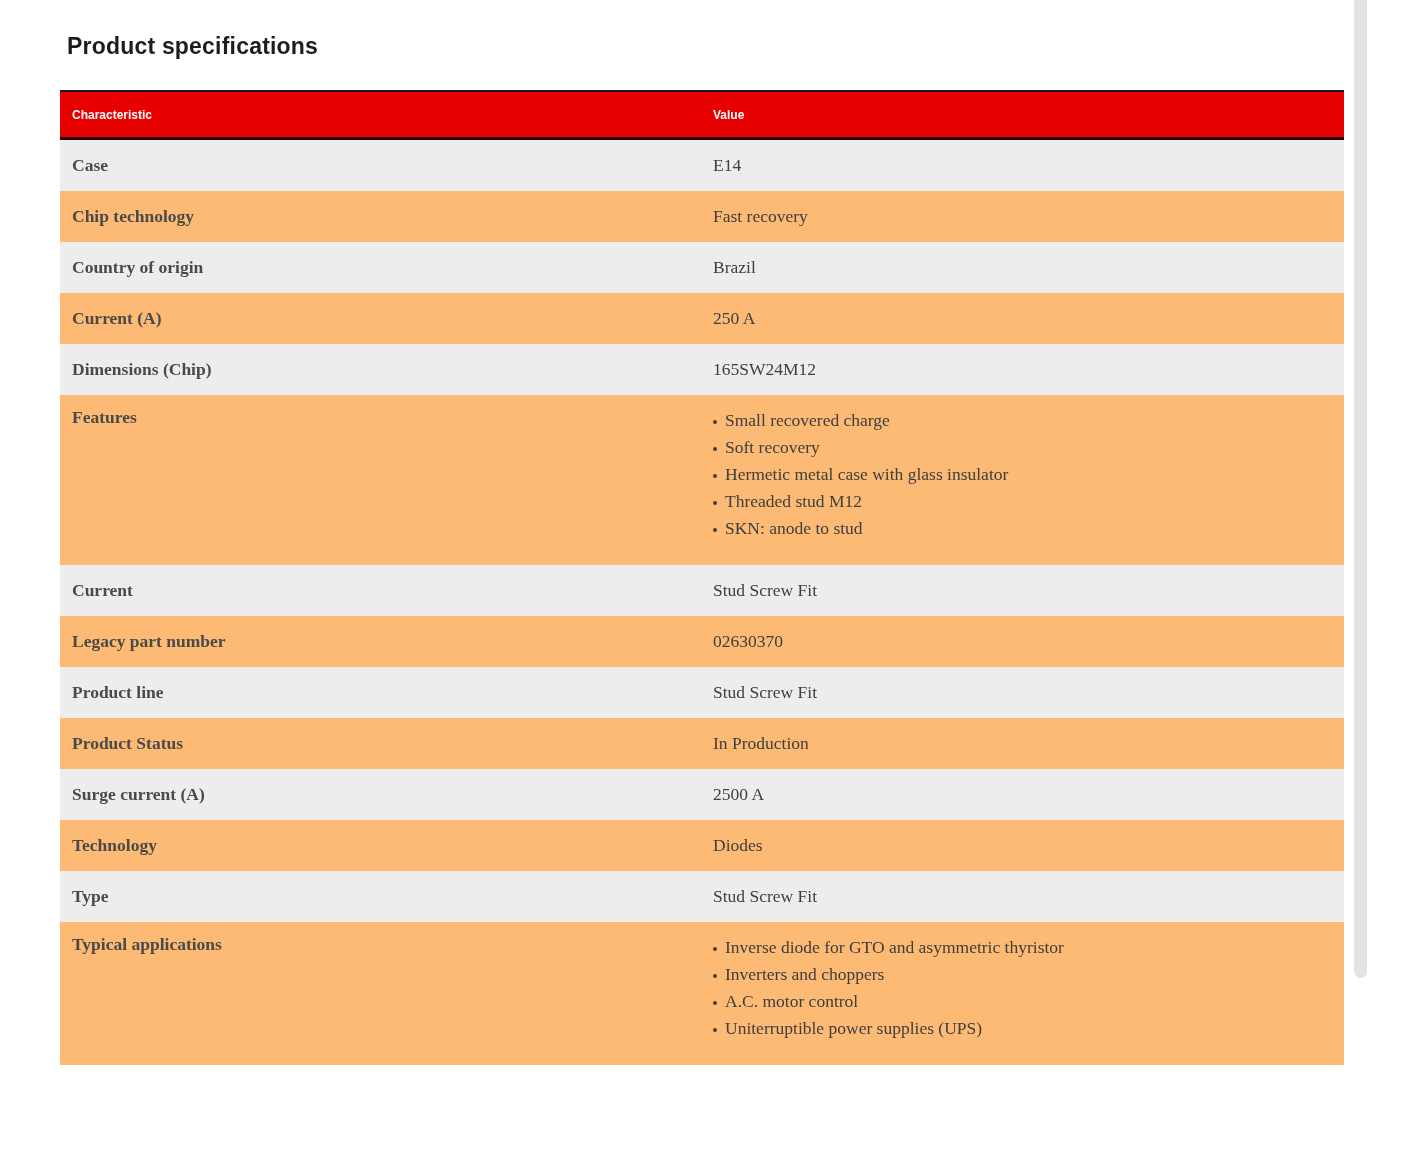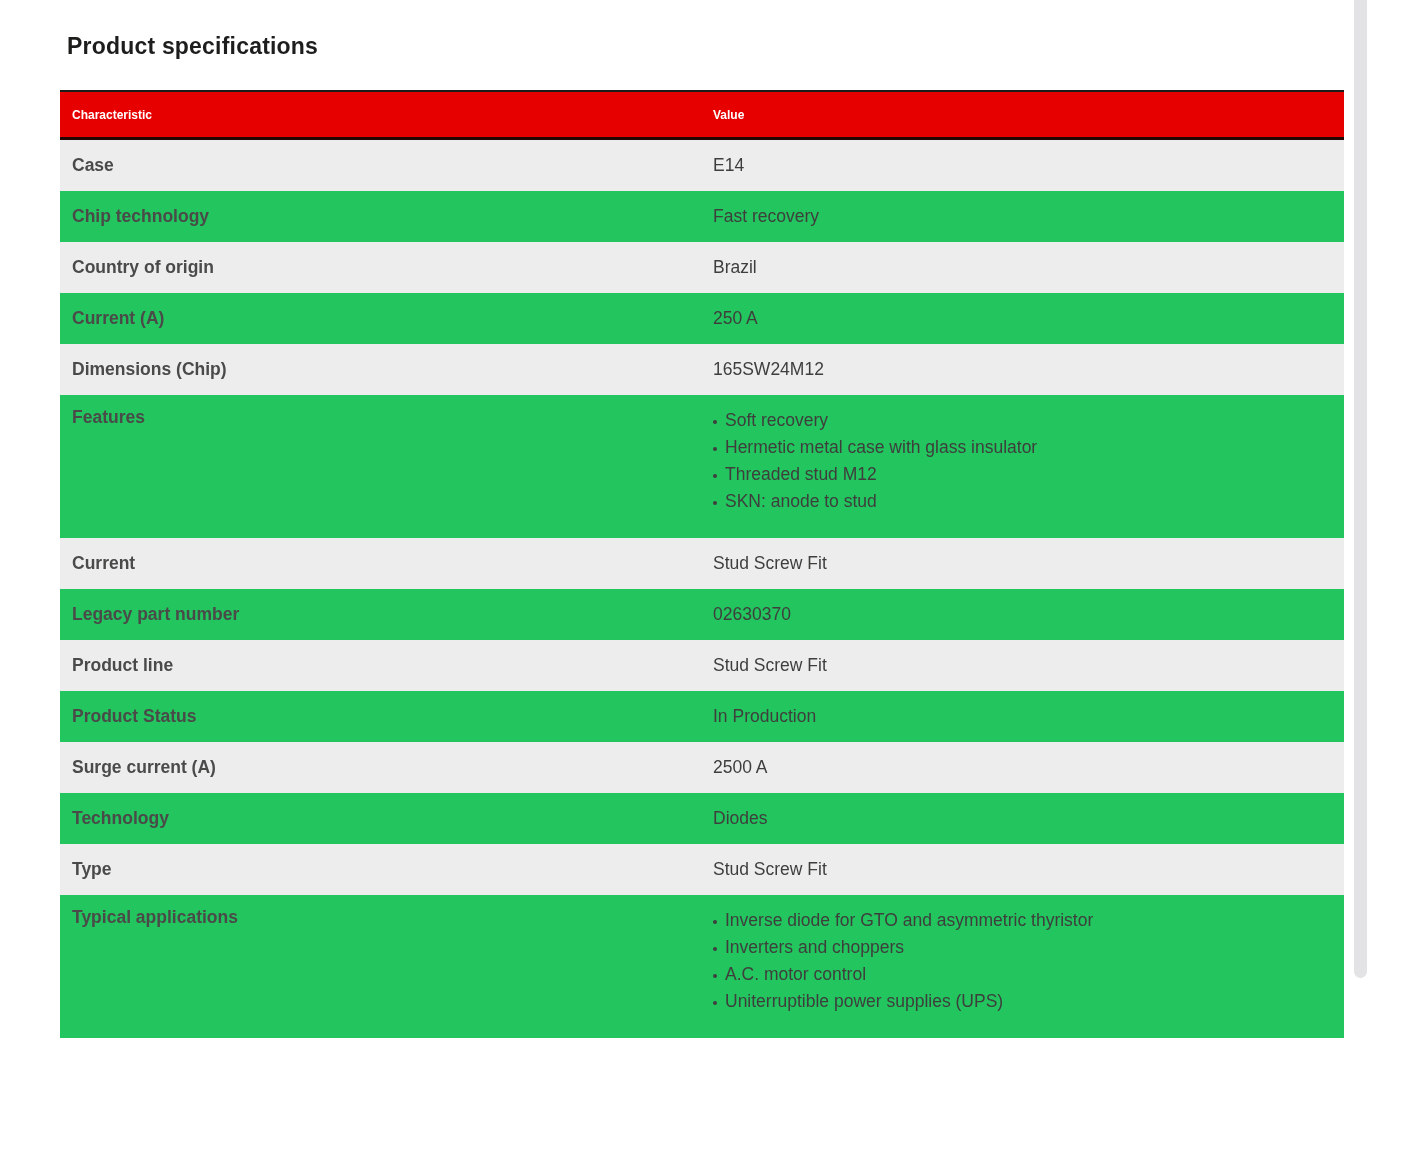--- a/index.html
+++ b/index.html
@@ -33,23 +33,23 @@
   .thead{
     display:flex;align-items:center;height:50px;
     background:var(--header-bg);
     border-top:2px solid #1c1c1c;
     border-bottom:3px solid #250502;
     color:var(--header-text);font-weight:700;font-size:12px;
   }
   .th-char{width:653px;padding-left:12px;}
   .th-val{flex:1;}
 
-  .tr{display:flex;min-height:51px;background:#22c55e;}
+  .tr{display:flex;min-height:51px;background:#fdba74;}
   .tr.alt{background:var(--row-alt-bg);}
-  .td{display:flex;align-items:center;}
+  .td{display:flex;align-items:center;font-family:Liberation Serif, serif;}
   .td.label{
     width:653px;padding-left:12px;
     font-weight:700;color:var(--label-text);
   }
   .td.value{flex:1;color:var(--value-text);}
 
   .tr.multiline{padding-top:12px;padding-bottom:23px;}
   .tr.multiline .td{align-items:flex-start;}
   .tr.multiline .td.value{display:block;}
 
@@ -102,20 +102,24 @@
   </div>
 
   <div class="tr alt">
     <div class="td label">Dimensions (Chip)</div>
     <div class="td value">165SW24M12</div>
   </div>
 
   <div class="tr multiline">
     <div class="td label">Features</div>
     <div class="td value">
+            <div class="bullet-line">
+              <span class="dot"></span>
+              <span>Small recovered charge</span>
+            </div>
             <div class="bullet-line">
               <span class="dot"></span>
               <span>Soft recovery</span>
             </div>
             <div class="bullet-line">
               <span class="dot"></span>
               <span>Hermetic metal case with glass insulator</span>
             </div>
             <div class="bullet-line">
               <span class="dot"></span>

